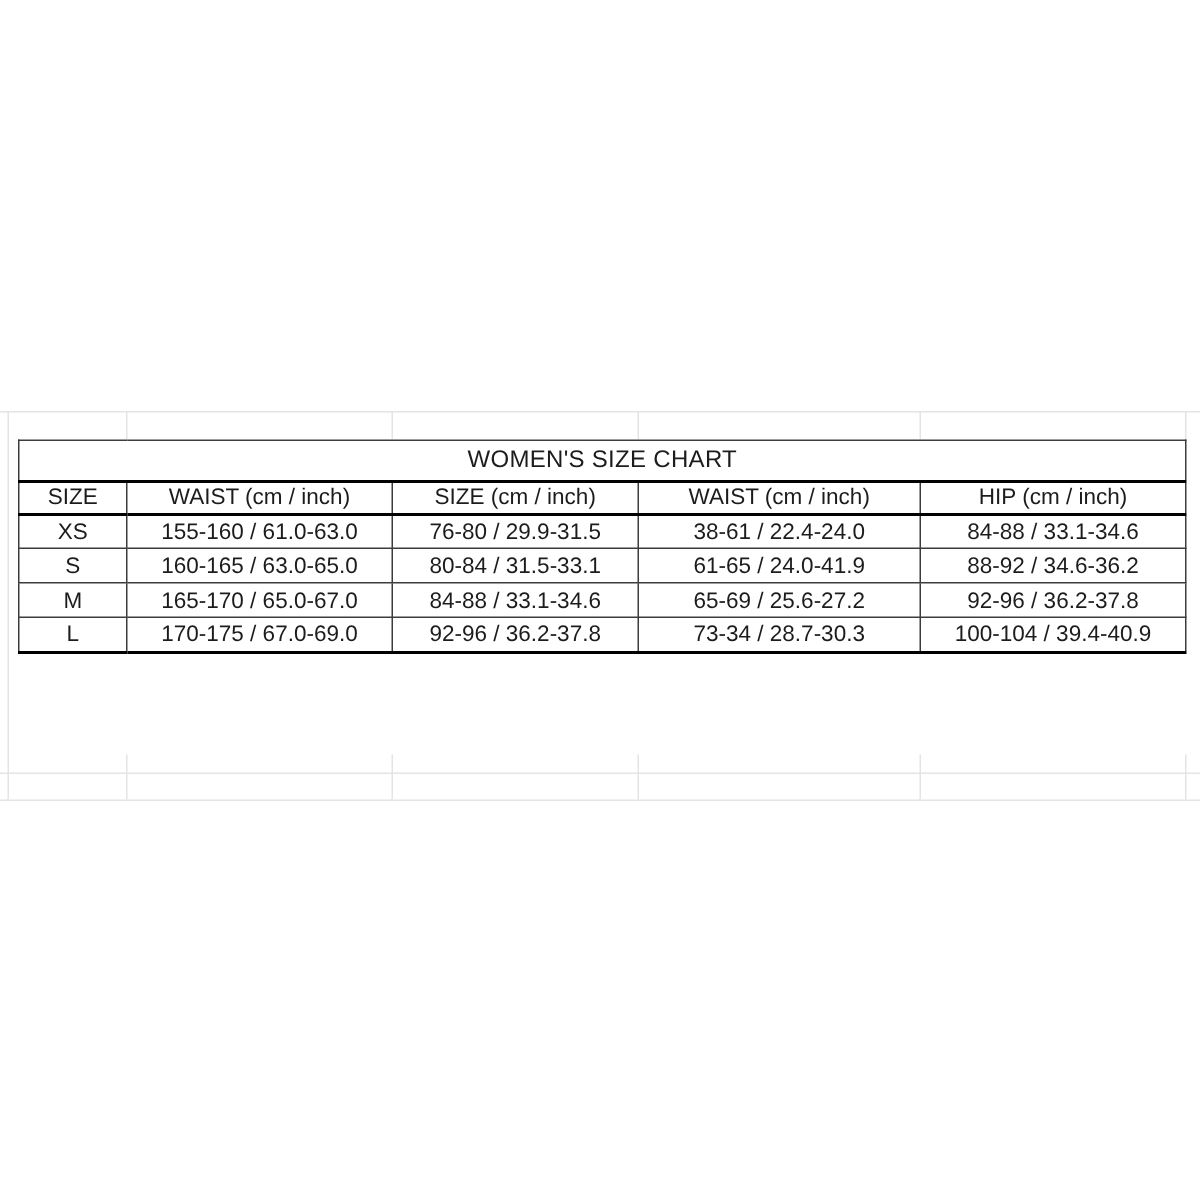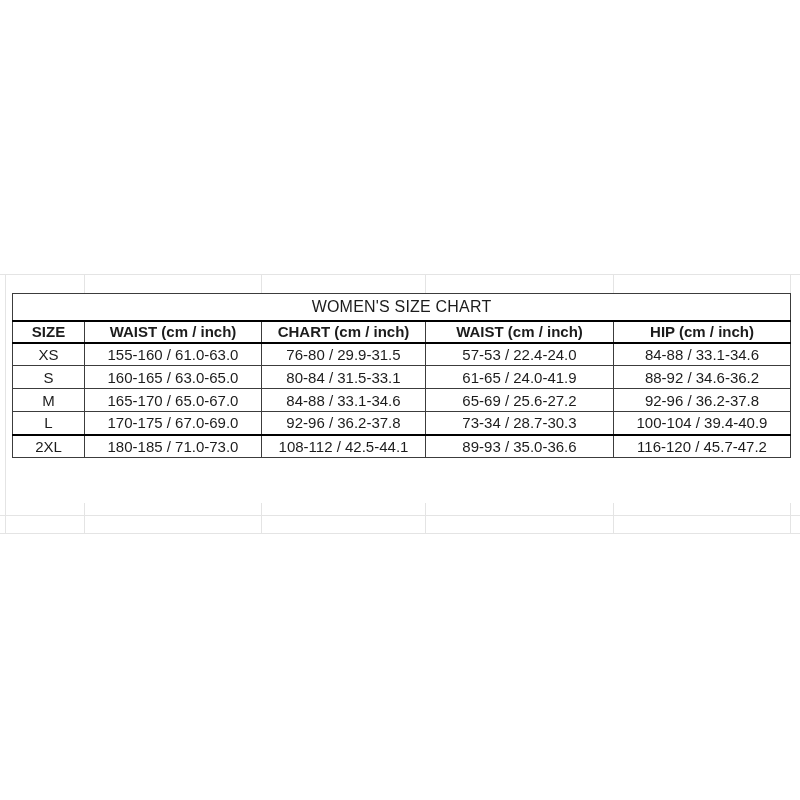--- a/index.html
+++ b/index.html
@@ -41,21 +41,21 @@
   tr.title-row th {
     height: 27px;
     font-size: 16px;
     font-weight: 400;
     letter-spacing: 0.2px;
     border-bottom: 2px solid #000000;
   }
   tr.header-row th {
     height: 22px;
     font-size: 15px;
-    font-weight: 700;
+    font-weight: 400;
     border-bottom: 2px solid #000000;
   }
   .size-chart tbody tr { height: 23px; }
   .size-chart tbody td { font-size: 15px; font-weight: 400; }
   .size-chart tbody tr.group-end td { border-bottom: 2px solid #000000; }
 
   
   col.c-size   { width: 72px; }
   col.c-height { width: 177px; }
   col.c-bust   { width: 164px; }
@@ -90,31 +90,31 @@
         <col class="c-waist">
         <col class="c-hip">
     </colgroup>
     <thead>
       <tr class="title-row">
         <th colspan="5">WOMEN'S SIZE CHART</th>
       </tr>
       <tr class="header-row">
         <th>SIZE</th>
         <th>WAIST (cm / inch)</th>
-        <th>CHART (cm / inch)</th>
+        <th>SIZE (cm / inch)</th>
         <th>WAIST (cm / inch)</th>
         <th>HIP (cm / inch)</th>
       </tr>
     </thead>
     <tbody>
       <tr>
         <td>XS</td>
         <td>155-160 / 61.0-63.0</td>
         <td>76-80 / 29.9-31.5</td>
-        <td>57-53 / 22.4-24.0</td>
+        <td>38-61 / 22.4-24.0</td>
         <td>84-88 / 33.1-34.6</td>
       </tr>
       <tr>
         <td>S</td>
         <td>160-165 / 63.0-65.0</td>
         <td>80-84 / 31.5-33.1</td>
         <td>61-65 / 24.0-41.9</td>
         <td>88-92 / 34.6-36.2</td>
       </tr>
       <tr>
@@ -124,22 +124,15 @@
         <td>65-69 / 25.6-27.2</td>
         <td>92-96 / 36.2-37.8</td>
       </tr>
       <tr class="group-end">
         <td>L</td>
         <td>170-175 / 67.0-69.0</td>
         <td>92-96 / 36.2-37.8</td>
         <td>73-34 / 28.7-30.3</td>
         <td>100-104 / 39.4-40.9</td>
       </tr>
-      <tr>
-        <td>2XL</td>
-        <td>180-185 / 71.0-73.0</td>
-        <td>108-112 / 42.5-44.1</td>
-        <td>89-93 / 35.0-36.6</td>
-        <td>116-120 / 45.7-47.2</td>
-      </tr>
     </tbody>
   </table>
 </div>
 
 </body></html>

